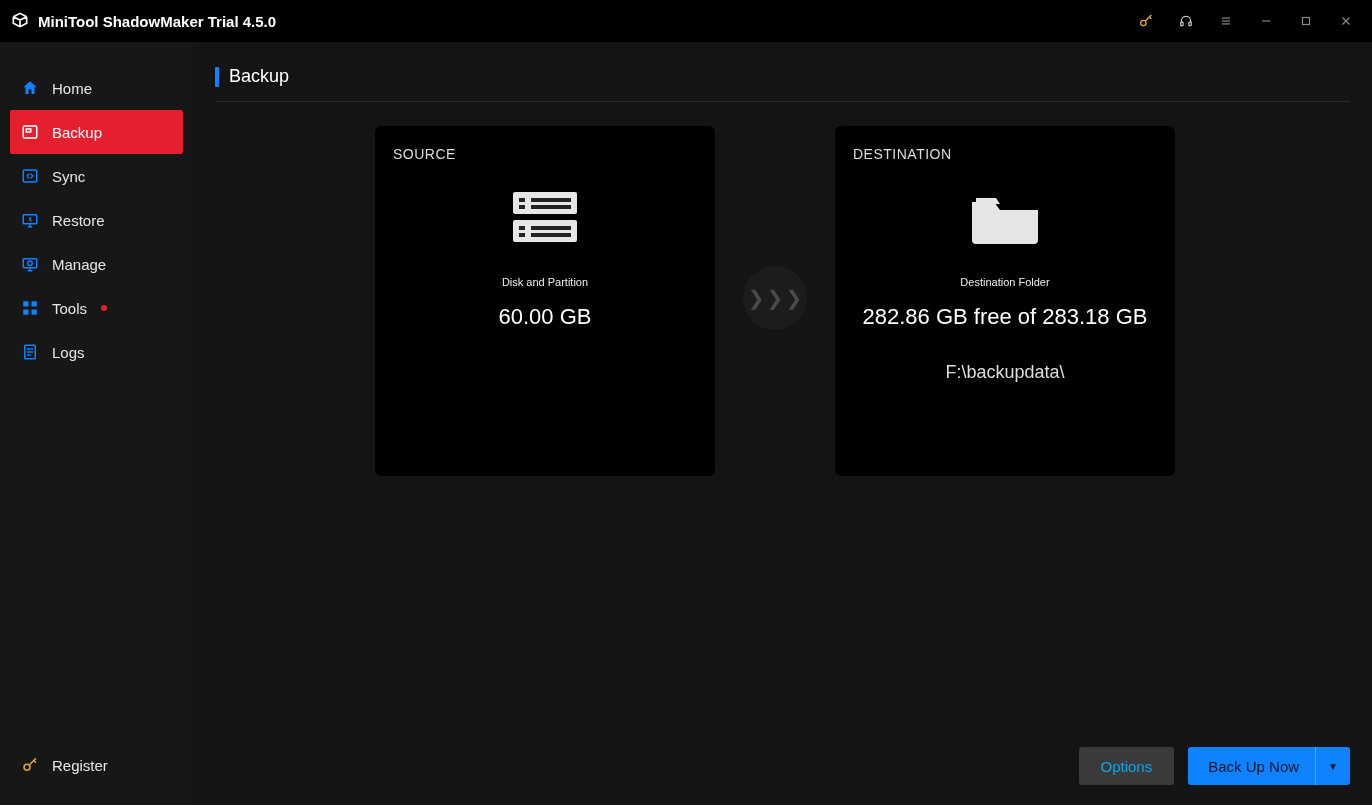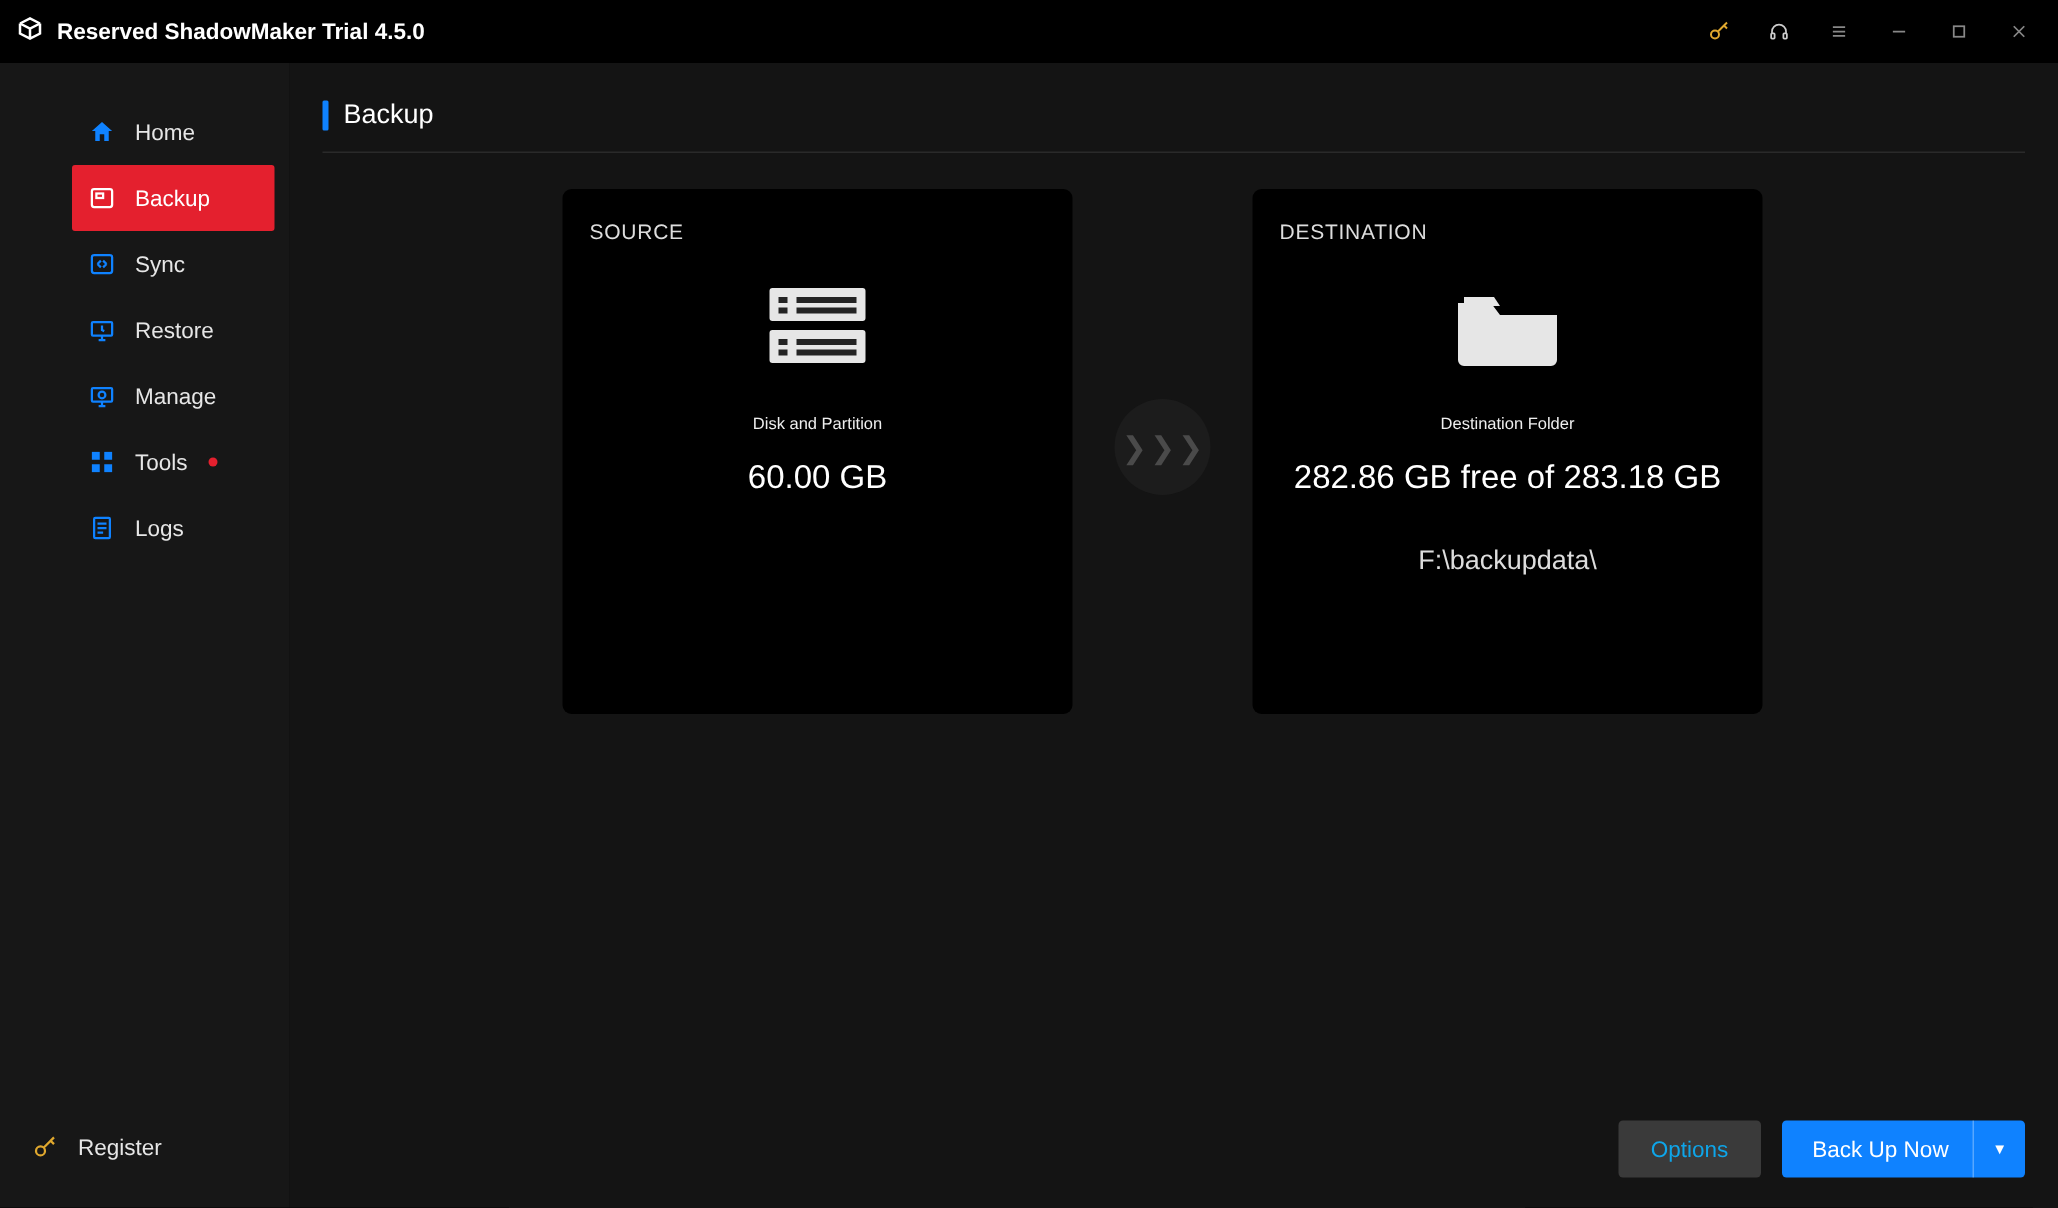--- a/index.html
+++ b/index.html
@@ -13,21 +13,21 @@
   .titlebar-right { display: flex; align-items: center; gap: 0; }
   .titlebar-btn { width: 40px; height: 42px; display: flex; align-items: center; justify-content: center; cursor: pointer; color: #999; }
   .titlebar-btn svg { width: 14px; height: 14px; }
   .titlebar-btn.key svg { width: 16px; height: 16px; }
 
   
   .body { flex: 1; display: flex; }
 
   
   .sidebar { width: 193px; background: #171717; display: flex; flex-direction: column; padding-top: 24px; }
-  .nav { display: flex; flex-direction: column; padding: 0 10px; margin-left: 38px; }
+  .nav { display: flex; flex-direction: column; padding: 0 10px; }
   .nav-item { display: flex; align-items: center; gap: 12px; padding: 0 10px; height: 44px; color: #e6e6e6; font-size: 15px; cursor: pointer; border-radius: 2px; }
   .nav-item.active { background: #e4202e; color: #fff; }
   .nav-item .nicon { width: 20px; height: 20px; display: flex; align-items: center; justify-content: center; }
   .nav-item .nicon svg { width: 18px; height: 18px; }
   .nav-item .dot { width: 6px; height: 6px; background: #e4202e; border-radius: 50%; margin-left: 2px; }
   .nav-spacer { flex: 1; }
   .bottom-nav { padding: 0 10px 18px 10px; }
   .bottom-nav .nav-item { height: 44px; }
 
   
@@ -45,37 +45,37 @@
   .card-sub { font-size: 13.5px; color: #ddd; text-align: center; line-height: 1.35; padding: 0 2px; }
   .card-path { font-size: 18px; color: #ddd; margin-top: 14px; }
 
   .arrow-sep { width: 120px; display: flex; align-items: center; justify-content: center; padding-top: 140px; }
   .arrow-circle { width: 64px; height: 64px; border-radius: 50%; background: #1c1c1c; display: flex; align-items: center; justify-content: center; gap: 2px; }
   .chev { color: #4a4a4a; font-size: 20px; }
 
   .footer-btns { position: absolute; bottom: 20px; right: 22px; display: flex; gap: 14px; }
   .btn { height: 38px; border: none; border-radius: 3px; font-size: 15px; cursor: pointer; display: flex; align-items: center; }
   .btn-options { background: #3a3a3a; color: #0ea5e9; padding: 0 22px; }
-  .btn-primary { background: #0f82ff; color: #ffffff; padding: 0 0 0 20px; justify-content: flex-end; }
+  .btn-primary { background: #0f82ff; color: #0f172a; padding: 0 0 0 20px; justify-content: flex-end; }
   .btn-primary .label { padding-right: 16px; }
   .btn-primary .caret { border-left: 1px solid rgba(255,255,255,0.3); padding: 0 12px; height: 100%; display: flex; align-items: center; font-size: 10px; }
 </style>
 </head>
 <body>
 
 <div class="app">
 
   <div class="titlebar">
     <div class="titlebar-left">
       <span>
         <svg viewBox="0 0 24 24" fill="none" stroke="#fff" stroke-width="2">
             <path d="M4 8 L12 4 L20 8 M4 8 L12 12 L20 8 M12 12 L12 20 M4 8 L4 16 L12 20 L20 16 L20 8"></path>
           </svg>
       </span>
-      <span>Reserved ShadowMaker Trial 4.5.0</span>
+      <span>MiniTool ShadowMaker Trial 4.5.0</span>
     </div>
     <div class="titlebar-right">
       <div class="titlebar-btn key">
         <svg viewBox="0 0 24 24" fill="none" stroke="#e0a82e" stroke-width="2">
             <circle cx="8" cy="15" r="4"></circle>
             <path d="M11 12 L20 3 M17 6 L20 9"></path>
           </svg>
       </div>
       <div class="titlebar-btn">
         <svg viewBox="0 0 24 24" fill="none" stroke="#ccc" stroke-width="2">

